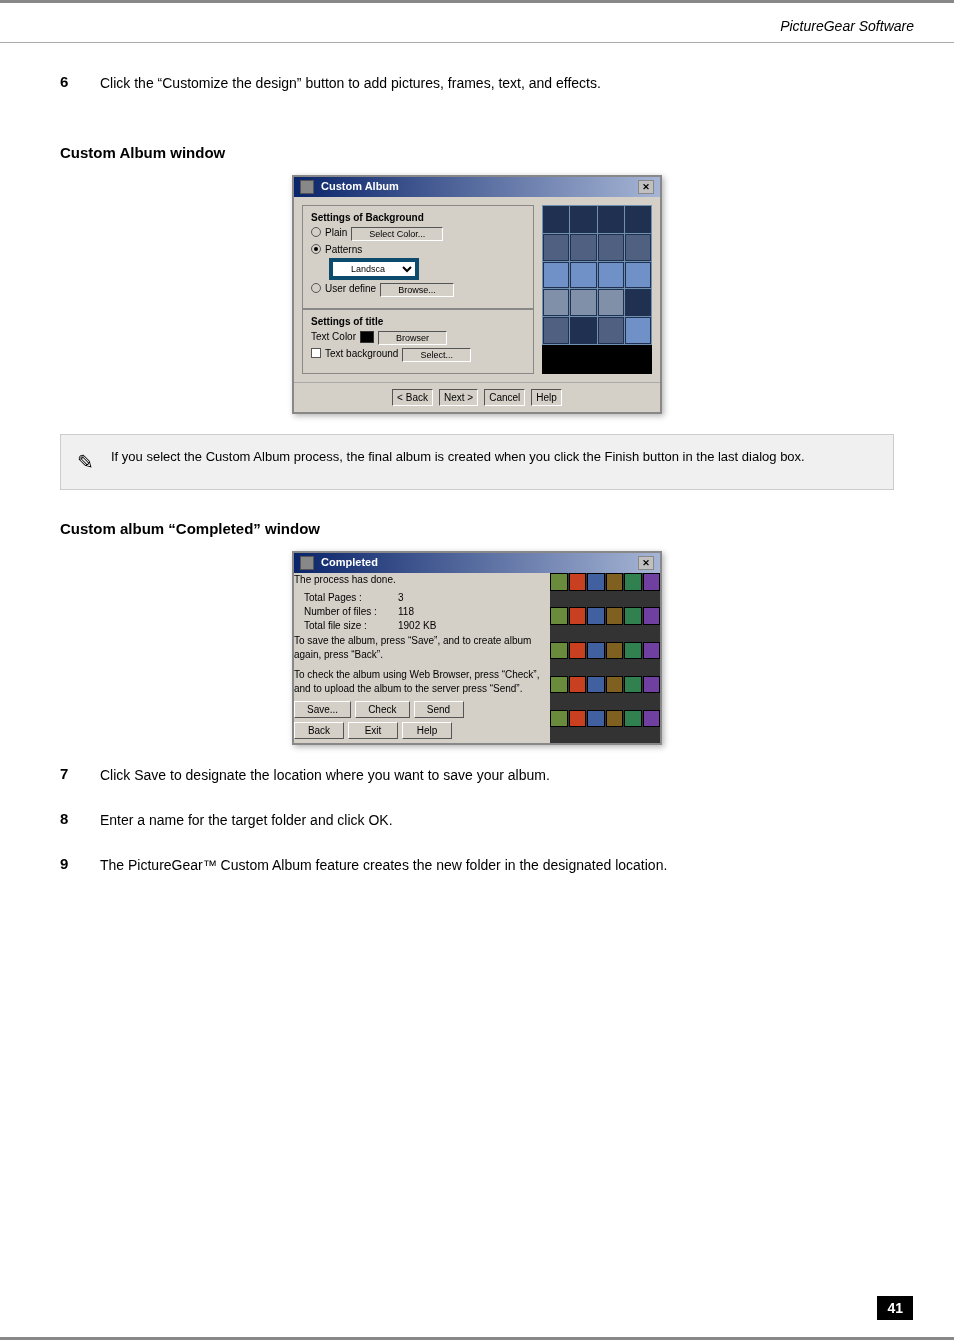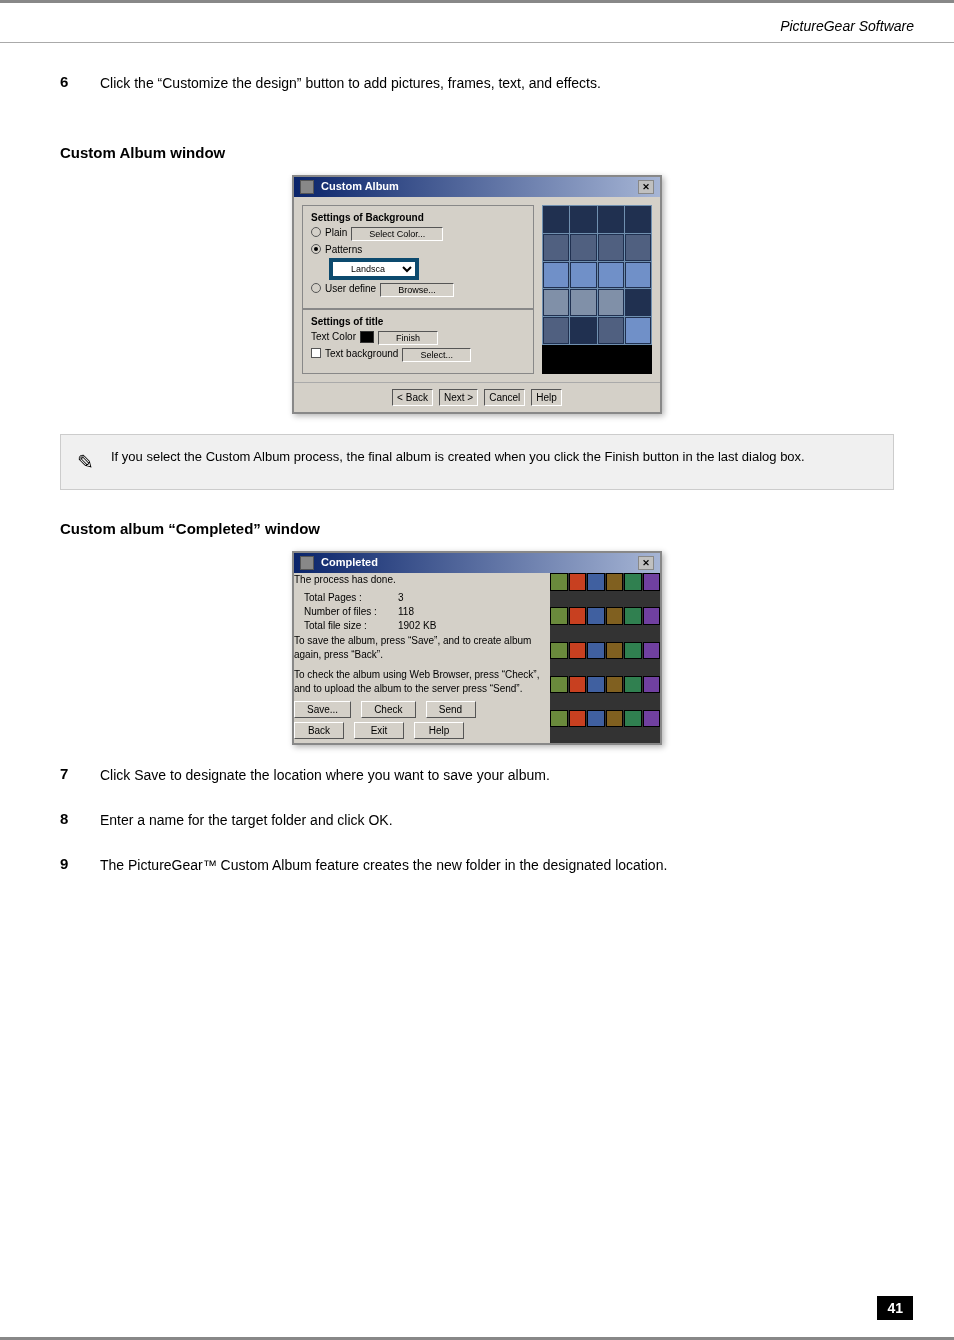--- a/index.html
+++ b/index.html
@@ -263,21 +263,21 @@
     }
     .completed-info-value {
       color: #000;
     }
     .completed-text {
       margin-bottom: 5px;
       line-height: 1.4;
     }
     .completed-buttons-row {
       display: flex;
-      gap: 10px;
+      gap: 4px;
       margin-bottom: 4px;
     }
     .completed-btn {
       background: #d4d0c8;
       border-top: 1px solid #fff;
       border-left: 1px solid #fff;
       border-right: 1px solid #555;
       border-bottom: 1px solid #555;
       font-size: 10px;
       padding: 2px 12px;
@@ -374,21 +374,21 @@
             <span>User define</span>
             <button class="ca-btn">Browse...</button>
           </div>
         </div>
 
         <div class="ca-group">
           <div class="ca-group-label">Settings of title</div>
           <div class="ca-row">
             <span>Text Color</span>
             <span class="ca-color-swatch"></span>
-            <button class="ca-btn">Finish</button>
+            <button class="ca-btn">Browser</button>
           </div>
           <div class="ca-row">
             <span class="ca-checkbox"></span>
             <span>Text background</span>
             <button class="ca-btn">Select...</button>
           </div>
         </div>
       </div>
 
       <div class="dialog-right">

